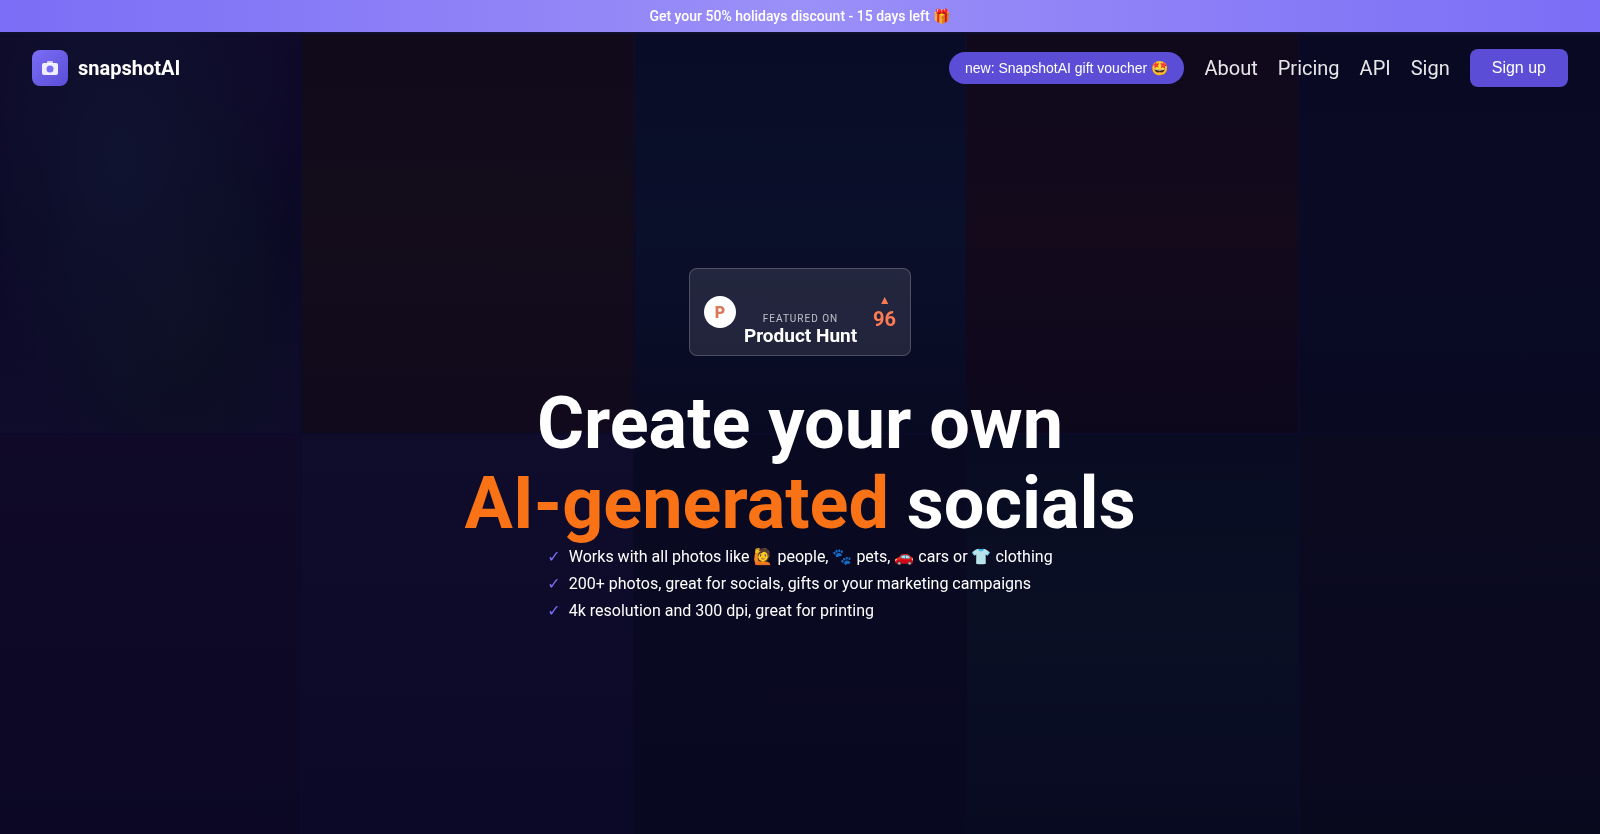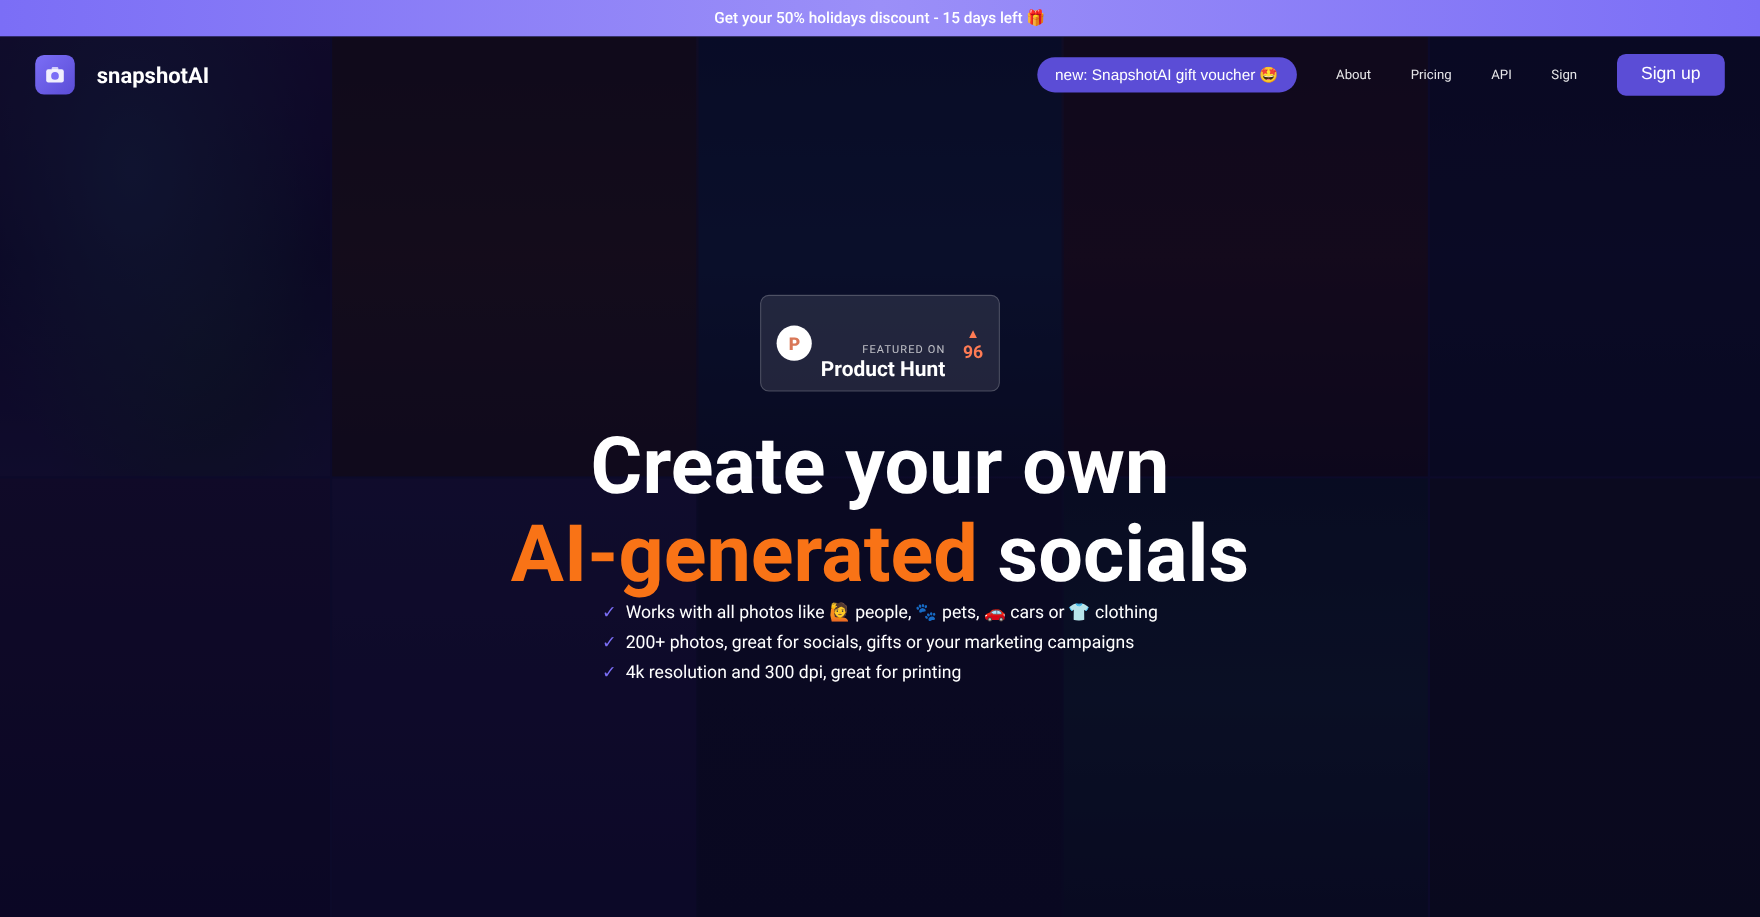--- a/index.html
+++ b/index.html
@@ -27,21 +27,21 @@
       align-items: center;
       padding: 0 32px;
       height: 68px;
       z-index: 100;
       background: transparent;
     }
 
     #logo-container {
       display: flex;
       align-items: center;
-      gap: 20px;
+      gap: 10px;
       text-decoration: none;
     }
 
     #logo-icon {
       width: 36px;
       height: 36px;
       background: linear-gradient(135deg, #7b6ef6, #5b4dd6);
       border-radius: 8px;
       display: flex;
       align-items: center;
@@ -52,38 +52,38 @@
     #logo-text {
       color: white;
       font-size: 20px;
       font-weight: 700;
     }
 
     #nav-right {
       margin-left: auto;
       display: flex;
       align-items: center;
-      gap: 36px;
+      gap: 20px;
     }
 
     #gift-voucher-btn {
       background: #5b4dd6;
       color: white;
       border: none;
       padding: 8px 16px;
       border-radius: 20px;
       font-size: 14px;
       cursor: pointer;
       white-space: nowrap;
     }
 
     .nav-link {
       color: white;
       text-decoration: none;
-      font-size: 12px;
+      font-size: 20px;
       cursor: pointer;
       opacity: 0.9;
     }
 
     #signup-btn {
       background: #5b4dd6;
       color: white;
       border: none;
       padding: 10px 22px;
       border-radius: 8px;
@@ -142,21 +142,21 @@
       align-items: center;
       justify-content: center;
       font-weight: 900;
       color: #d97757;
       font-size: 16px;
     }
 
     #ph-info {
       display: flex;
       flex-direction: column;
-      align-items: flex-end;
+      align-items: center;
       margin-top: 36px;
     }
 
     #ph-featured {
       font-size: 10px;
       letter-spacing: 1px;
       opacity: 0.7;
       text-transform: uppercase;
     }
 
@@ -168,21 +168,21 @@
     #ph-score {
       display: flex;
       flex-direction: column;
       align-items: center;
       margin-left: 8px;
       color: #ff7b54;
       font-size: 11px;
     }
 
     #ph-count {
-      font-size: 16px;
+      font-size: 20px;
       font-weight: 700;
       color: #ff7b54;
     }
 
     #hero-title {
       color: white;
       font-size: 72px;
       font-weight: 700;
       line-height: 1.1;
       margin-bottom: 4px;

